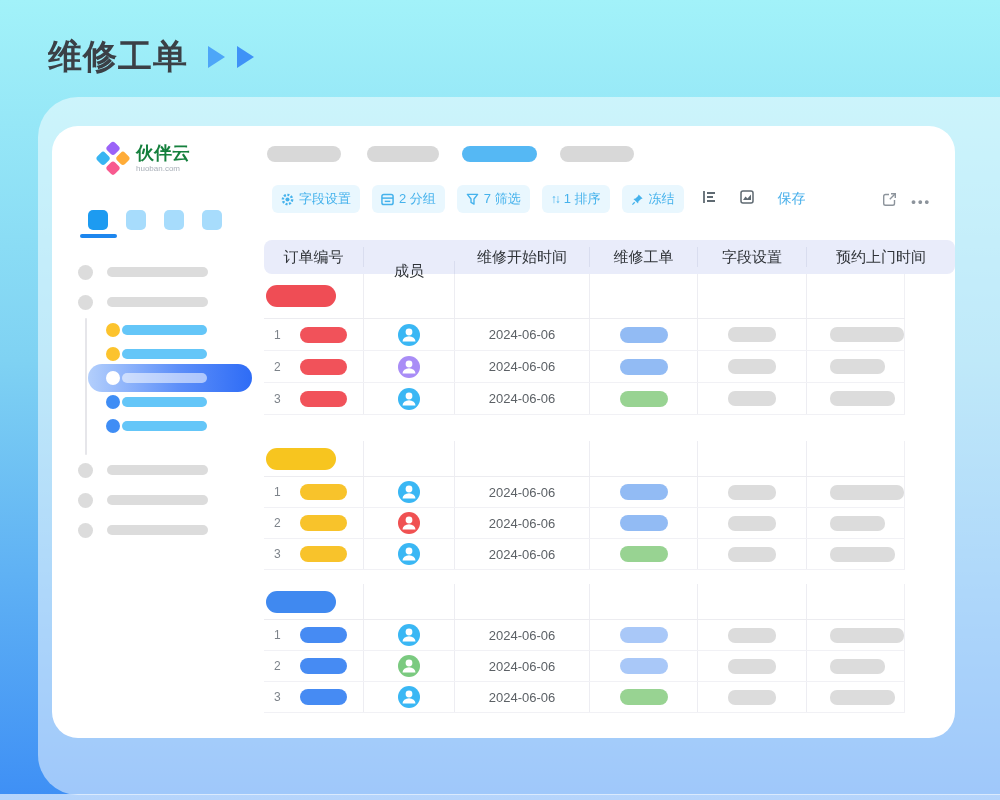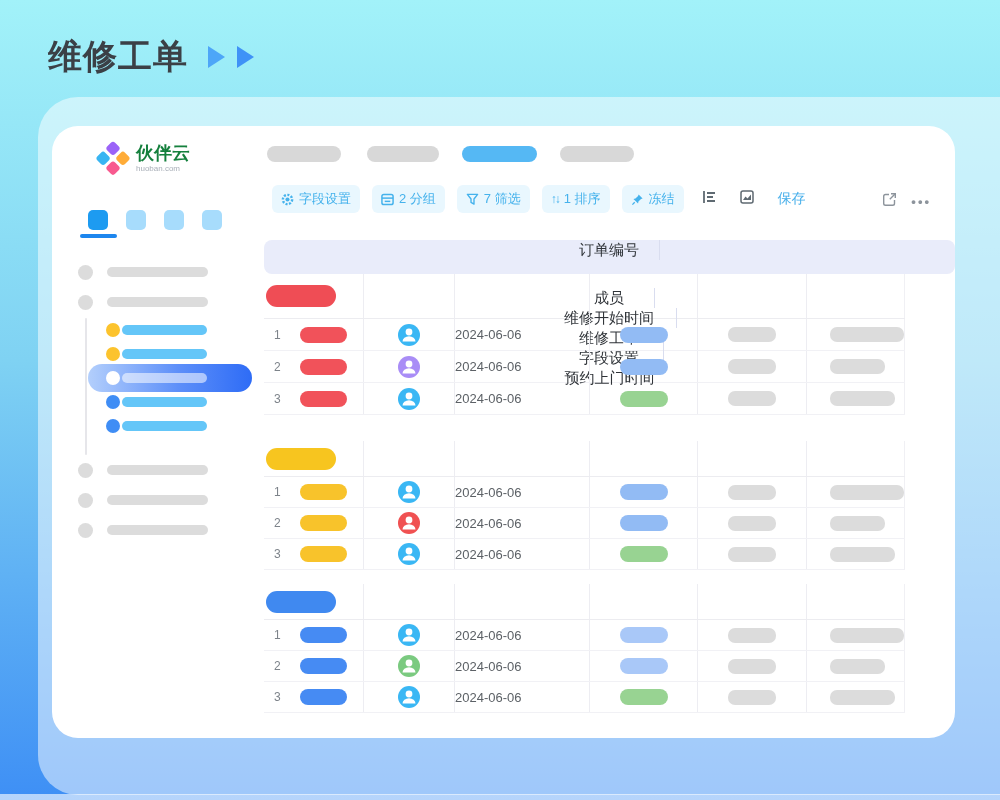--- a/index.html
+++ b/index.html
@@ -54,32 +54,32 @@
   .tbtn{display:flex;align-items:center;gap:5px;height:28px;padding:0 9px;border:none;border-radius:6px;
         background:#e9f7fe;color:#45b2ec;font-size:13px;font-family:inherit;cursor:pointer;}
   .tbtn svg{display:block;}
   .arrows{font-size:12px;letter-spacing:-2px;}
   .bar-icons{display:flex;align-items:center;gap:24px;margin-left:6px;color:#5f6a72;}
   .save-btn{border:none;background:none;color:#45aeea;font-size:14px;font-family:inherit;cursor:pointer;padding:0;}
   .right-icons{position:absolute;right:24px;top:61px;height:28px;display:flex;align-items:center;gap:14px;color:#8d949c;}
   .dots{font-size:13px;letter-spacing:2px;font-weight:700;line-height:1;}
   
   .table{position:absolute;left:212px;top:114px;width:691px;}
-  .thead{display:flex;height:34px;background:#e9ecfa;border-radius:8px;align-items:center;flex-direction:column;}
+  .thead{display:flex;height:34px;background:#e9ecfa;border-radius:8px;align-items:center;}
   .th{font-size:15px;font-weight:500;color:#2f3338;text-align:center;height:20px;line-height:20px;
       border-right:1px solid #d9ddef;box-sizing:border-box;}
   .h1{width:100px;}.h2{width:91px;margin-top:28px;}.h3{width:135px;}.h4{width:108px;}.h5{width:109px;}
   .h6{width:148px;border-right:none;}
   .grow{display:flex;align-items:center;border-bottom:1px solid #ececf0;width:641px;box-sizing:border-box;}
   .grow1{height:45px;}
   .grow2{height:36px;}
   .trow{display:flex;align-items:center;height:32px;border-bottom:1px solid #f1f1f5;width:641px;box-sizing:border-box;}
   .trow.h31{height:31px;}
   .td{height:100%;display:flex;align-items:center;border-right:1px solid #ededf2;box-sizing:border-box;}
-  .c1{width:100px;}.c2{width:91px;justify-content:center;}.c3{width:135px;justify-content:flex-start;}
+  .c1{width:100px;}.c2{width:91px;justify-content:center;}.c3{width:135px;justify-content:center;}
   .c4{width:108px;justify-content:center;}.c5{width:109px;justify-content:center;}
   .c6{width:98px;border-right:1px solid #f0f0f4;}
   .ggap{height:26px;}.ggap.small{height:14px;}
   .rownum{width:28px;text-align:left;padding-left:10px;font-size:12px;color:#7d838a;box-sizing:border-box;}
   .pill{border-radius:8px;display:block;}
   .order{width:47px;height:16px;margin-left:8px;}
   .order.red{background:#f1525a;}.order.yellow{background:#f8c32b;}.order.blue{background:#468bf3;}
   .gpill{width:70px;height:22px;border-radius:11px;margin-left:2px;display:block;}
   .gpill.red{background:#ef4d55;}.gpill.yellow{background:#f7c51f;}.gpill.blue{background:#4089f0;}
   .status{width:48px;height:16px;}

